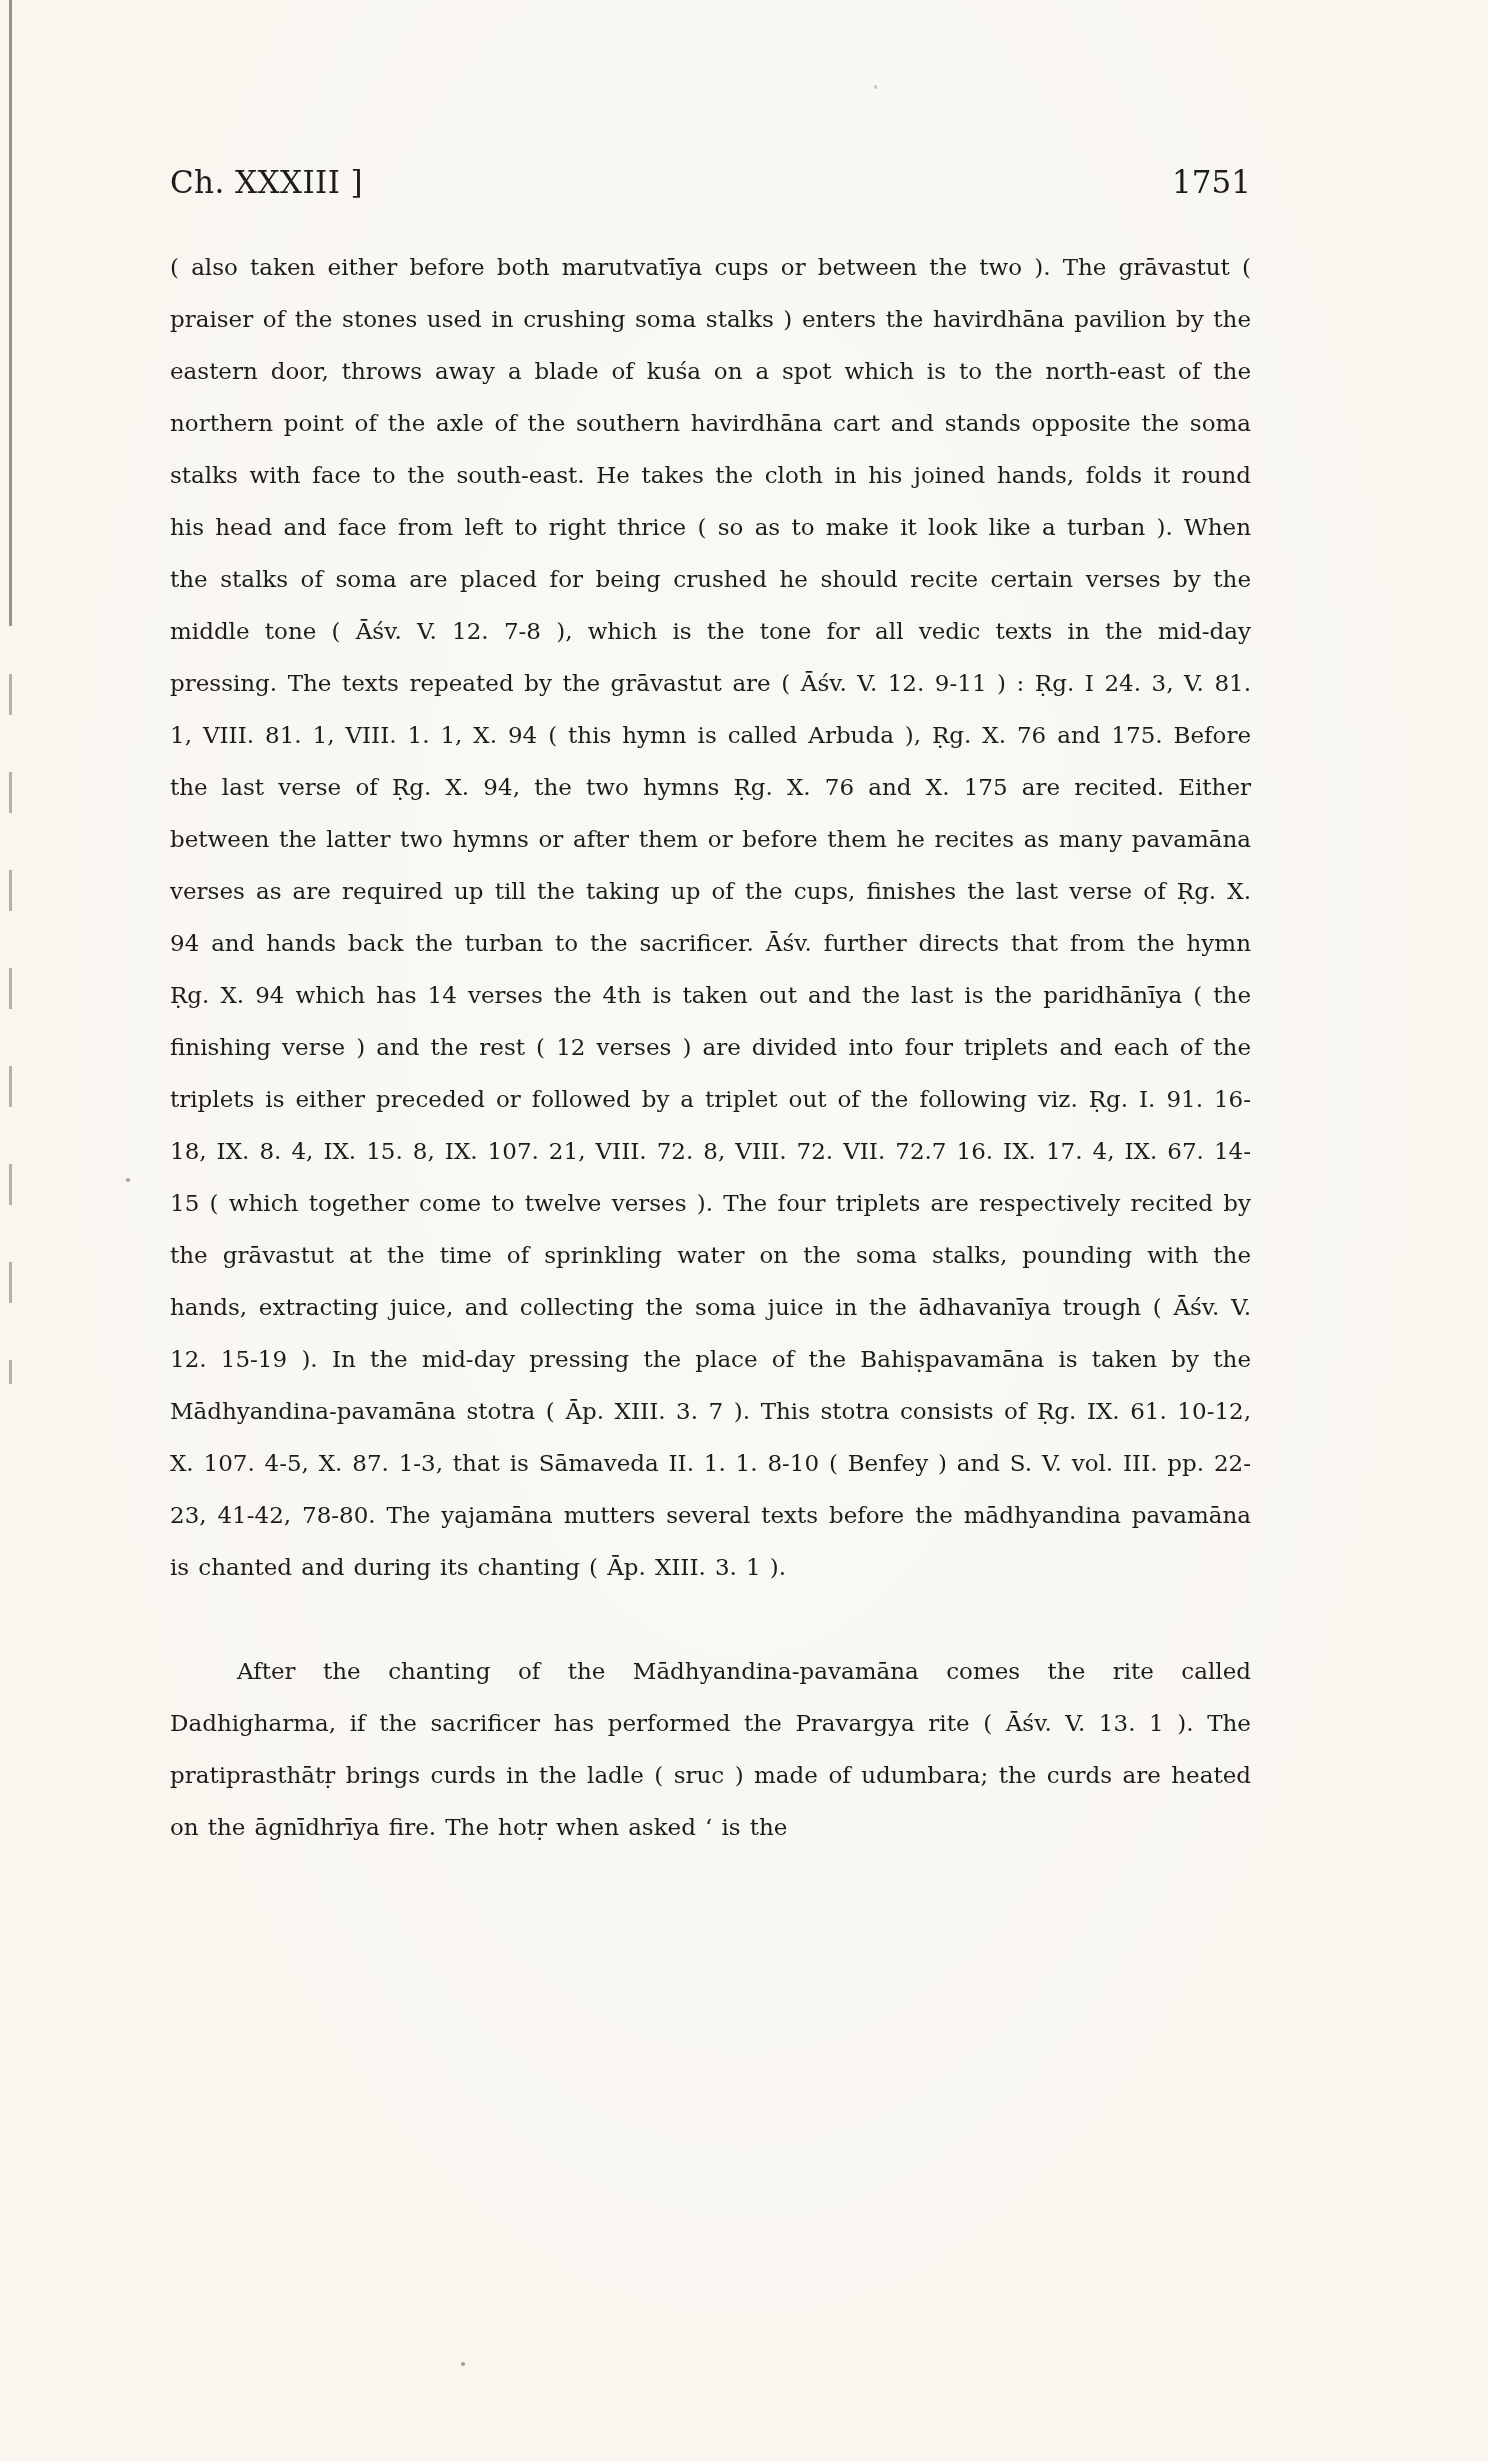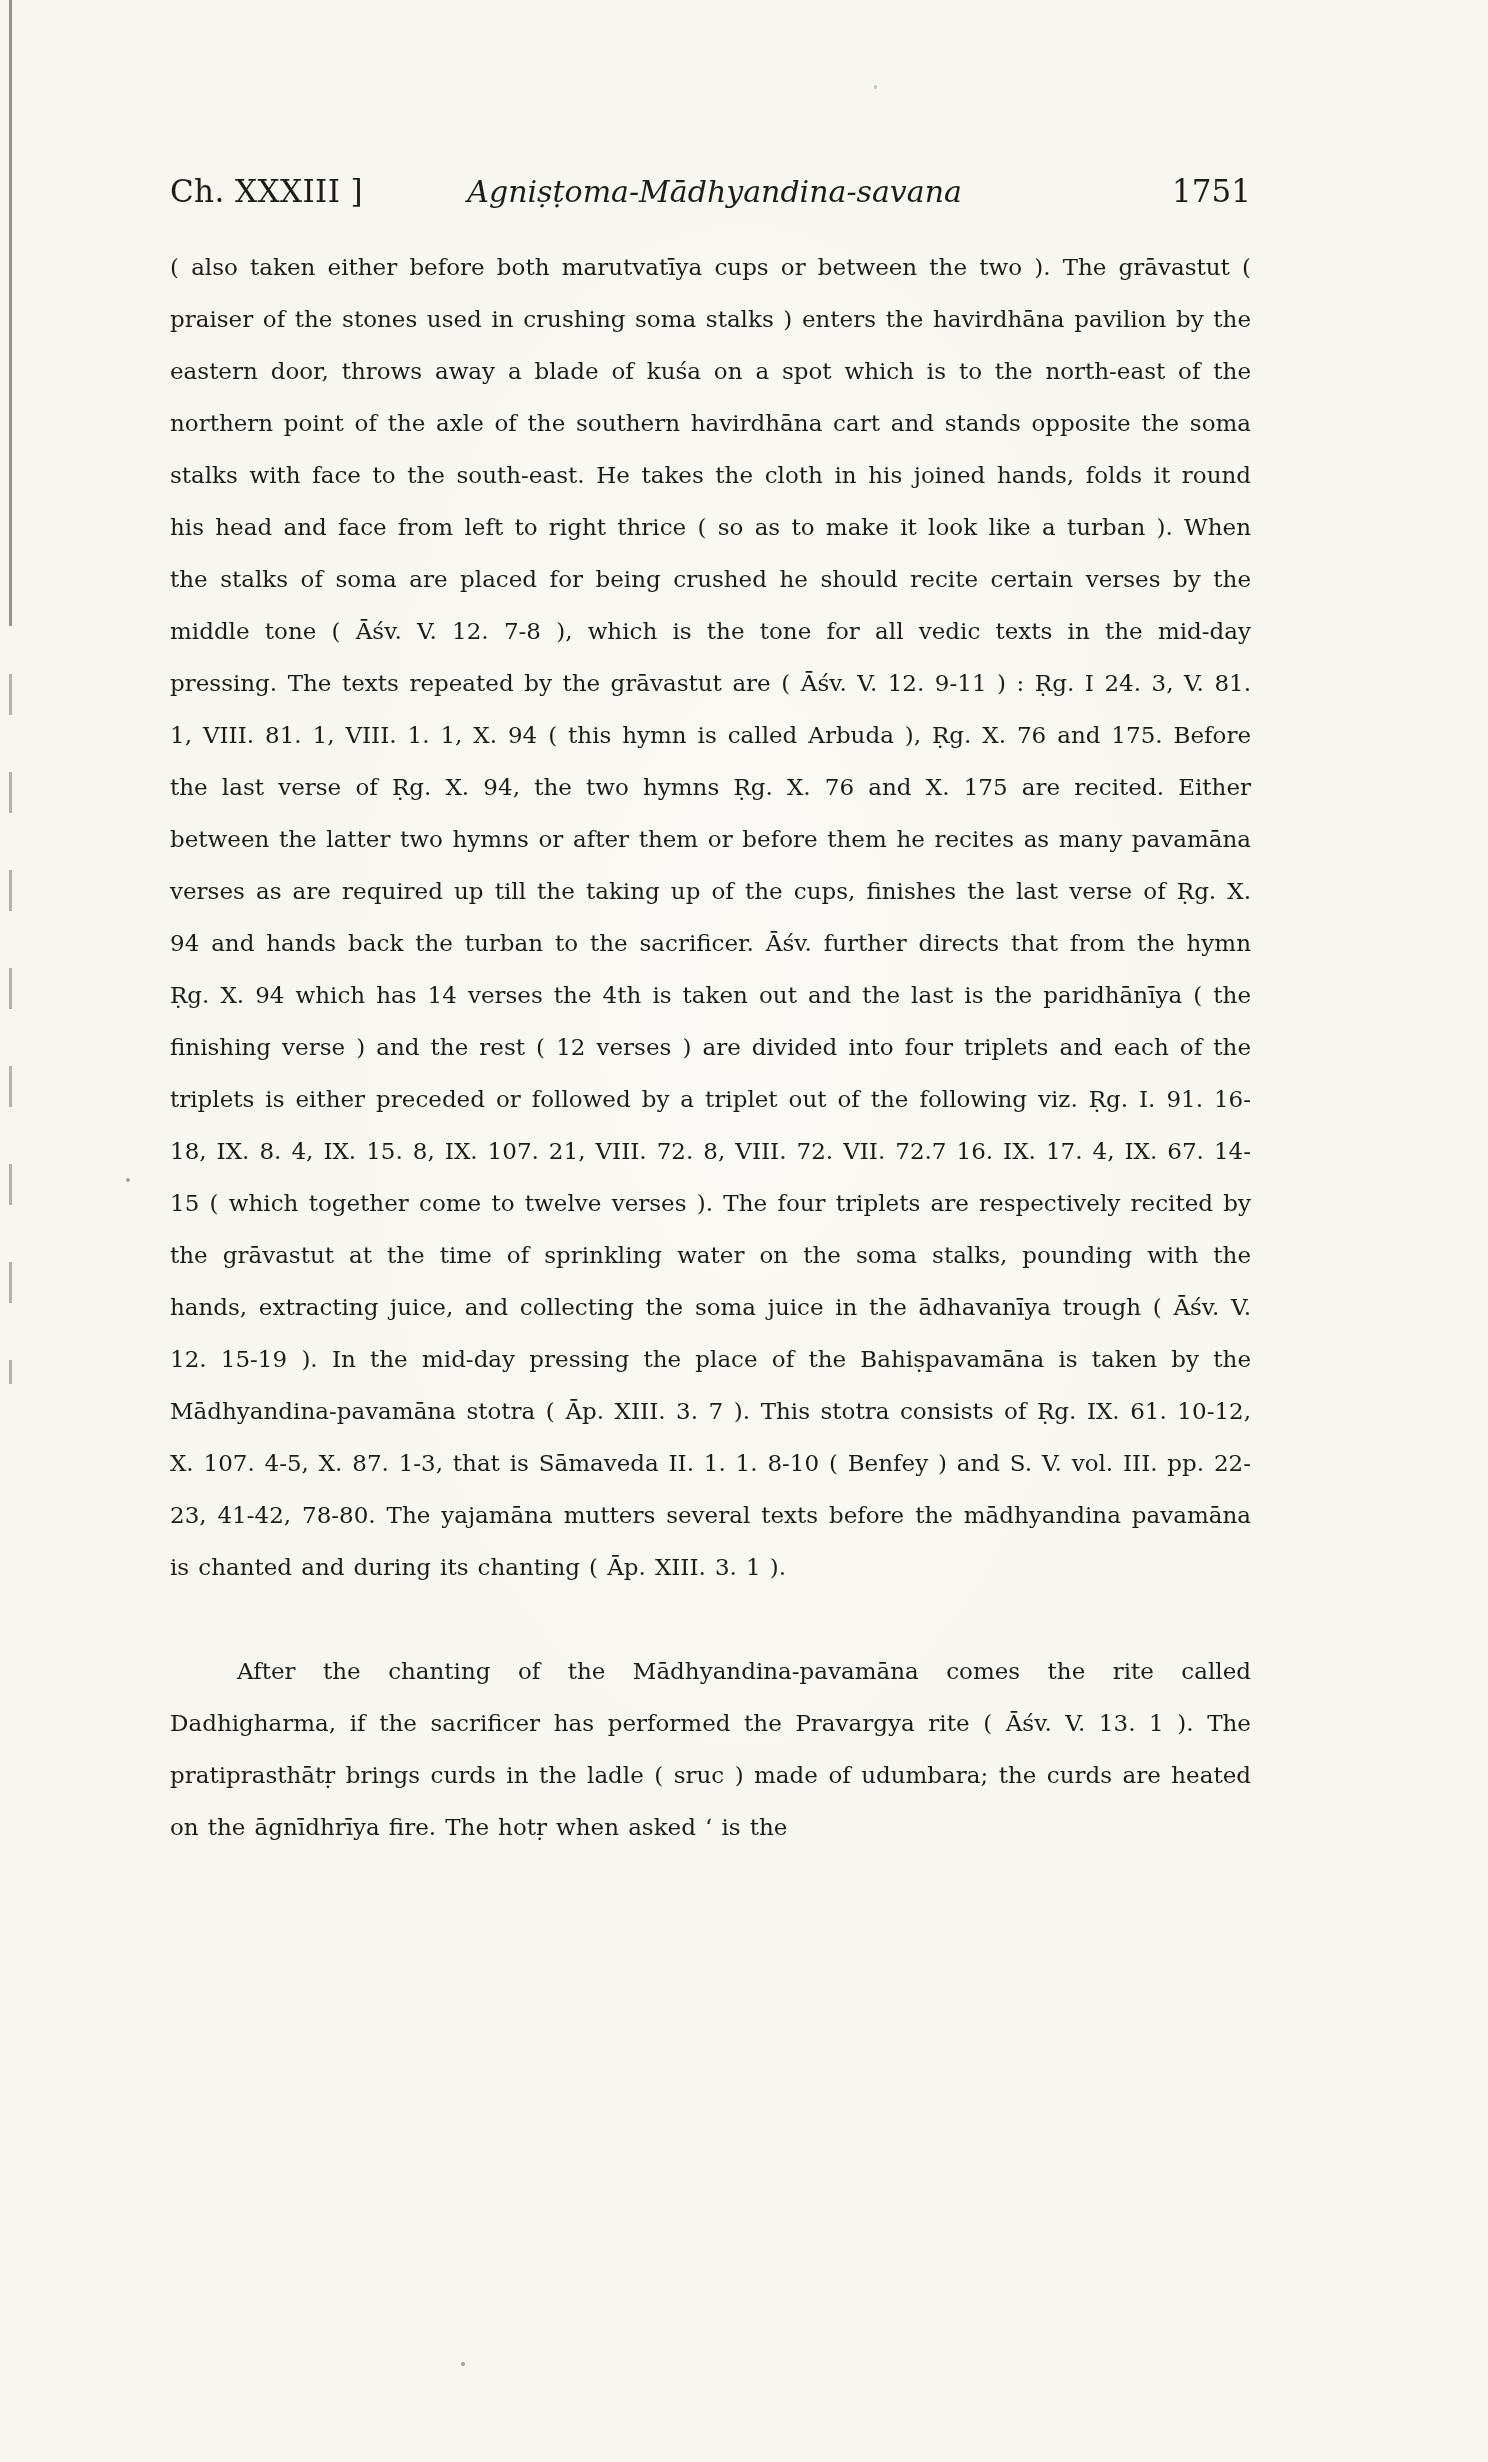--- a/index.html
+++ b/index.html
@@ -48,21 +48,21 @@
     border-radius: 50%;
     background: rgba(85, 80, 72, 0.5);
   }
   .speck.s1 { left: 126px; top: 1178px; width: 4.4px; height: 4.4px; }
   .speck.s2 { left: 461px; top: 2362px; width: 3.5px; height: 3.5px; }
   .speck.s3 { left: 874px; top: 85px;  width: 2.7px; height: 4.4px; opacity:.6; }
 
   .page-header {
     position: absolute;
     left: 170px;
-    top: 173px;
+    top: 164px;
     width: 1081px;
     display: flex;
     align-items: baseline;
     justify-content: space-between;
   }
   .chapter {
     font-size: 31px;
     letter-spacing: 0.4px;
     white-space: nowrap;
   }
@@ -103,21 +103,20 @@
 <div class="page">
 
   <div class="edge-line"></div>
   <div class="edge-line-2"></div>
   <div class="speck s1"></div>
   <div class="speck s2"></div>
   <div class="speck s3"></div>
 
   <header class="page-header">
     <span class="chapter">Ch. XXXIII ]</span>
-    <span class="running-title">Agniṣṭoma-Mādhyandina-savana</span>
     <span class="page-number">1751</span>
   </header>
 
   <main class="page-body">
     <p class="para">( also taken either before both marutvatīya cups or between the two ).  The grāvastut ( praiser of the stones used in crushing soma stalks ) enters the havirdhāna pavilion by the eastern door, throws away a blade of kuśa on a spot which is to the north-east of the northern point of the axle of the southern havirdhāna cart and stands opposite the soma stalks with face to the south-east.  He takes the cloth in his joined hands, folds it round his head and face from left to right thrice ( so as to make it look like a turban ).  When the stalks of soma are placed for being crushed he should recite certain verses by the middle tone ( Āśv. V. 12. 7-8 ), which is the tone for all vedic texts in the mid-day pressing.  The texts repeated by the grāvastut are ( Āśv. V. 12. 9-11 ) : Ṛg. I 24. 3, V. 81. 1, VIII. 81. 1, VIII. 1. 1,  X. 94  ( this hymn is called Arbuda ), Ṛg. X. 76 and 175.   Before the last verse of Ṛg. X. 94,  the two hymns Ṛg. X. 76 and X. 175 are recited.  Either between the latter two hymns or after them or before them he recites as many pavamāna verses as are required up till the taking up of the cups, finishes the last verse of Ṛg. X. 94 and hands back the turban to the sacrificer.  Āśv. further directs that from the hymn Ṛg. X. 94 which has 14 verses the 4th is taken out and the last is the paridhānīya ( the finishing verse ) and the rest ( 12 verses ) are divided into four triplets and each of the triplets is either preceded or followed by a triplet out of the following viz. Ṛg. I. 91. 16-18, IX. 8. 4, IX. 15. 8, IX. 107. 21, VIII. 72. 8, VIII. 72. VII. 72.7 16. IX. 17. 4, IX. 67. 14-15 ( which together come to twelve verses ).  The four triplets are respectively recited by the grāvastut at the time of sprinkling water on the soma stalks, pounding with the hands, extracting juice, and collecting the soma juice in the ādhavanīya trough ( Āśv. V. 12. 15-19 ).  In the mid-day pressing the place of the Bahiṣpavamāna is taken by the Mādhyandina-pavamāna stotra ( Āp. XIII. 3. 7 ).  This stotra consists of Ṛg. IX. 61. 10-12,  X. 107. 4-5,  X. 87. 1-3,  that is Sāmaveda II. 1. 1. 8-10 ( Benfey ) and S. V. vol. III.  pp. 22-23, 41-42, 78-80.   The yajamāna mutters several texts before the mādhyandina pavamāna is chanted and during its chanting ( Āp. XIII. 3. 1 ).</p>
     <p class="para indent">After the chanting of the Mādhyandina-pavamāna comes the rite called Dadhigharma, if the sacrificer has performed the Pravargya rite ( Āśv. V. 13. 1 ).  The pratiprasthātṛ brings curds in the ladle ( sruc ) made of udumbara;  the curds are heated on the āgnīdhrīya fire.  The hotṛ when asked ‘ is the</p>
   </main>
 
 </div>
 

